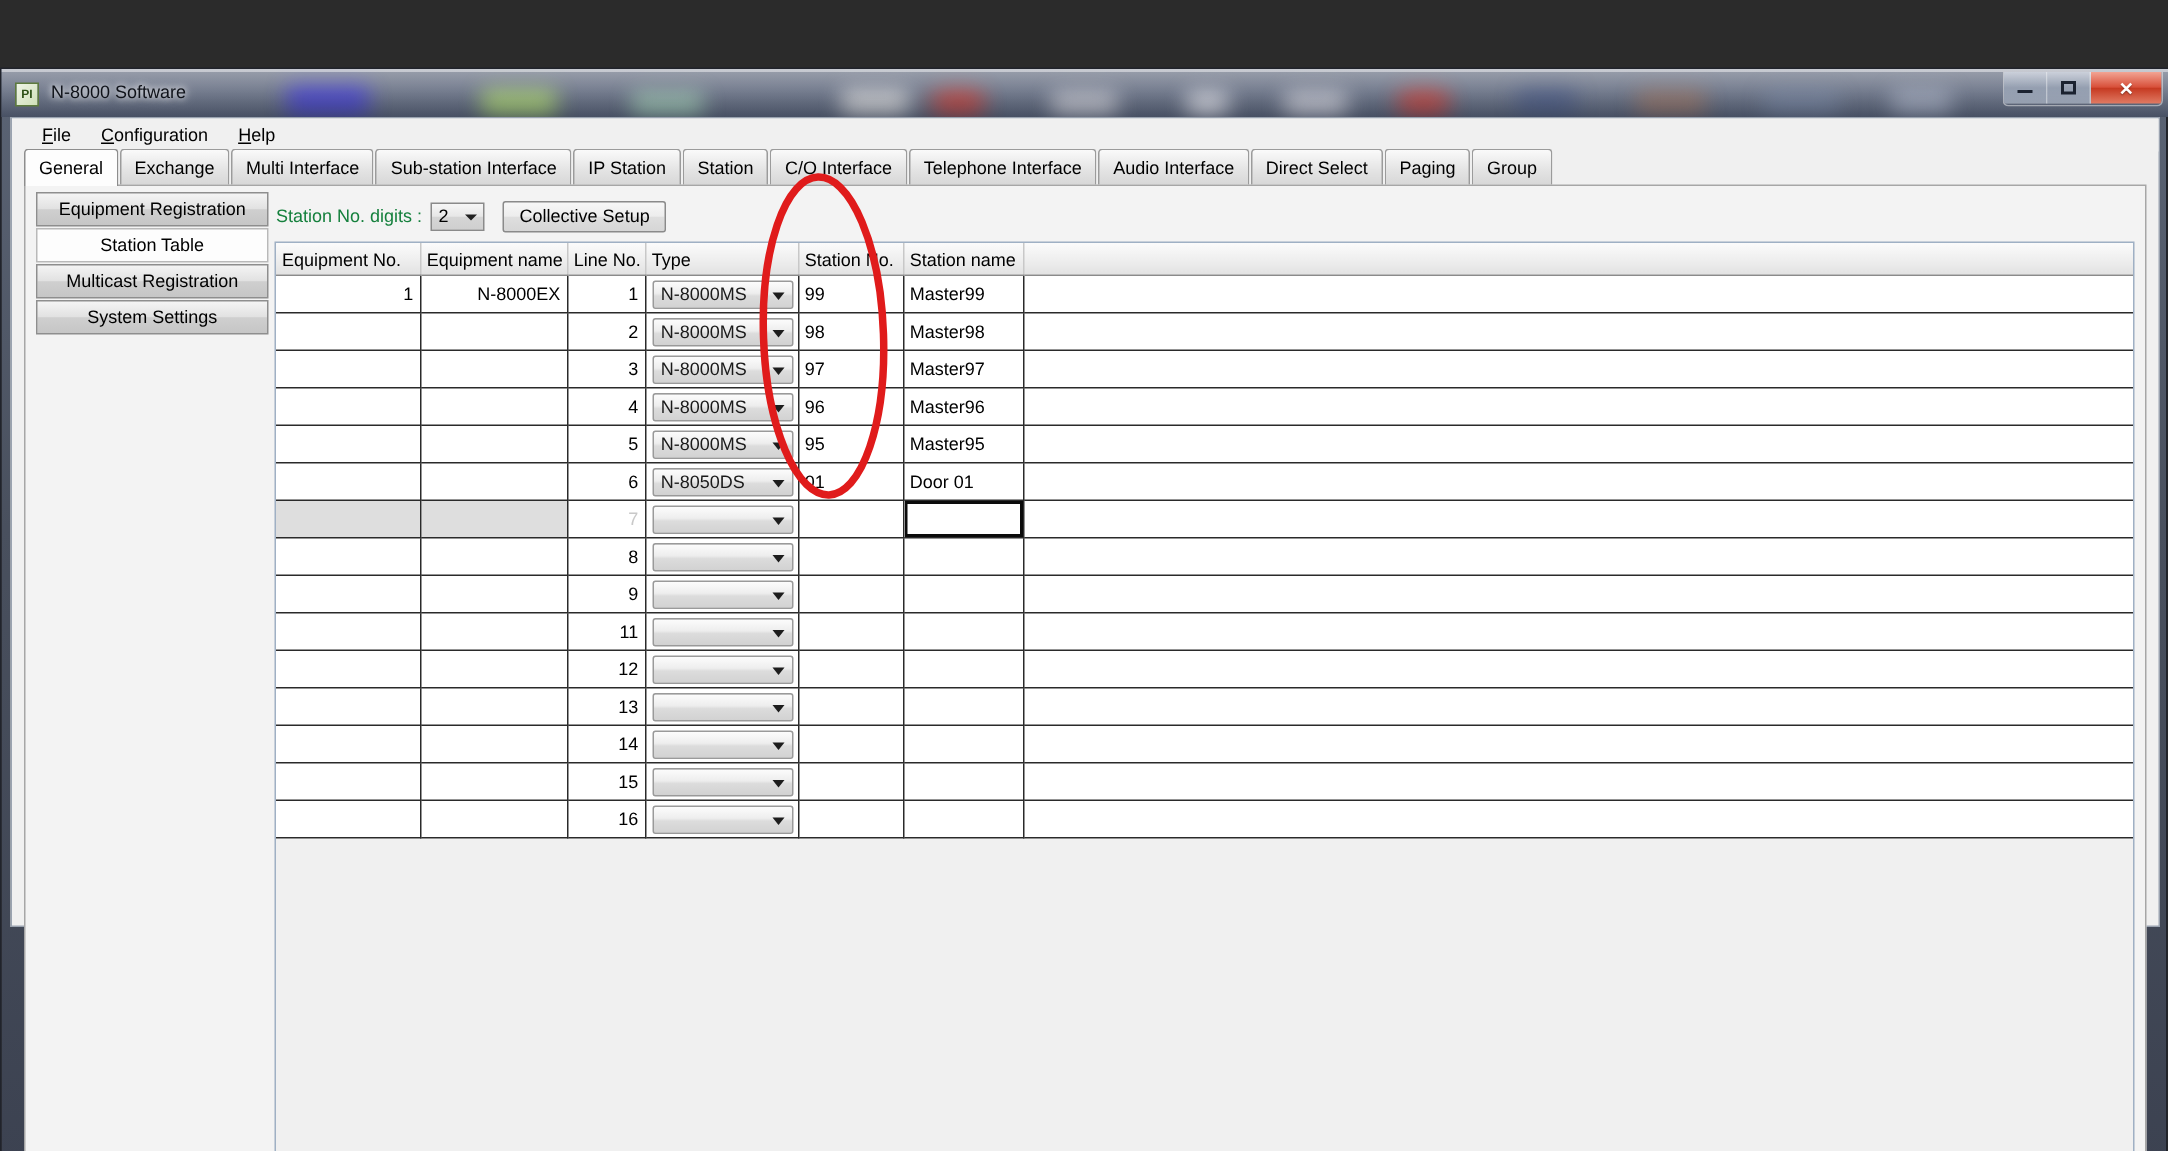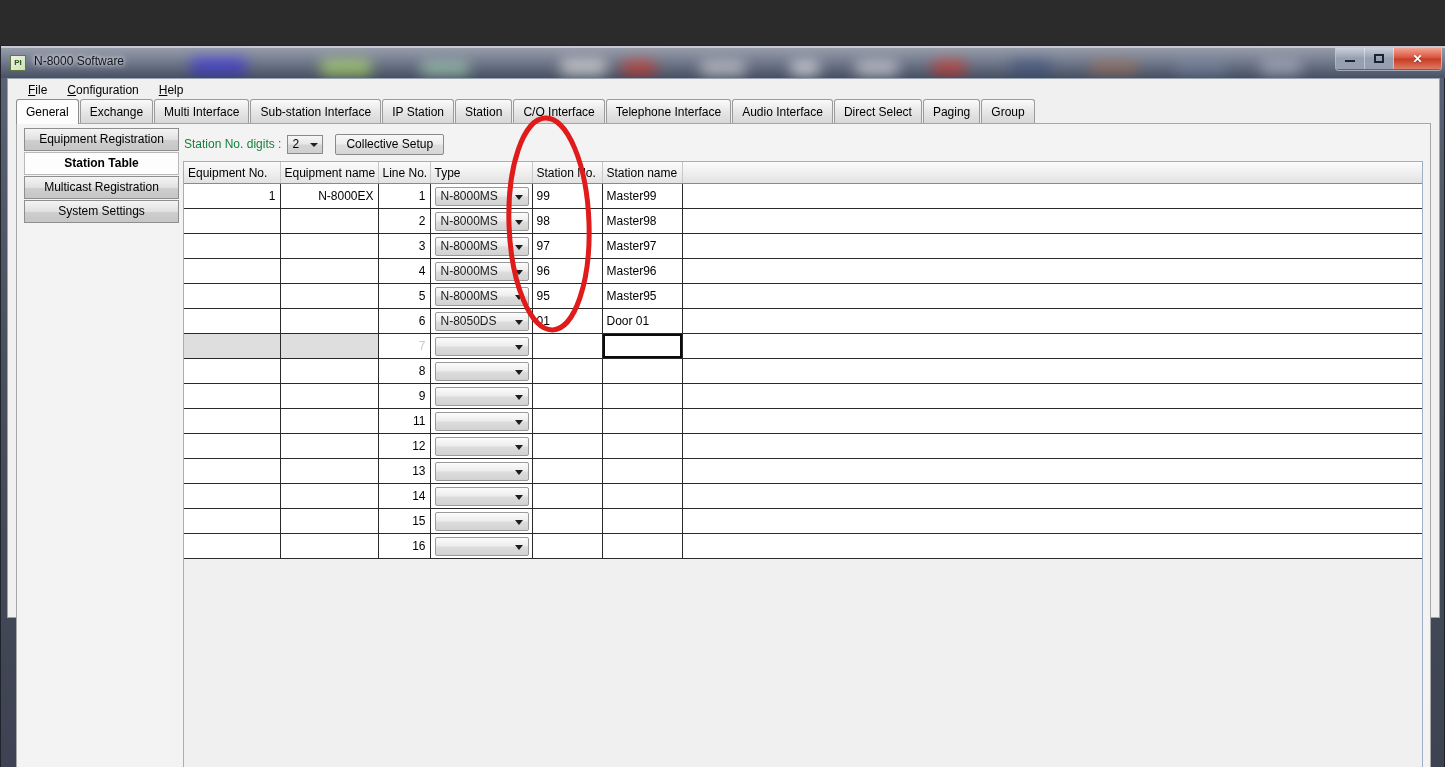--- a/index.html
+++ b/index.html
@@ -189,21 +189,20 @@
     text-align: center;
     font-size: 12px;
     color: #000;
     padding: 3px 2px;
     margin-bottom: 1px;
     line-height: 15px;
   }
   .side-btn.selected {
     background: #fdfdfd;
     border-color: #b9b9b9;
-    font-weight: bold;
   }
 
   
   .content {
     position: absolute;
     left: 163px; top: 4px;
     width: 1245px;
     height: 662px;
   }
 

